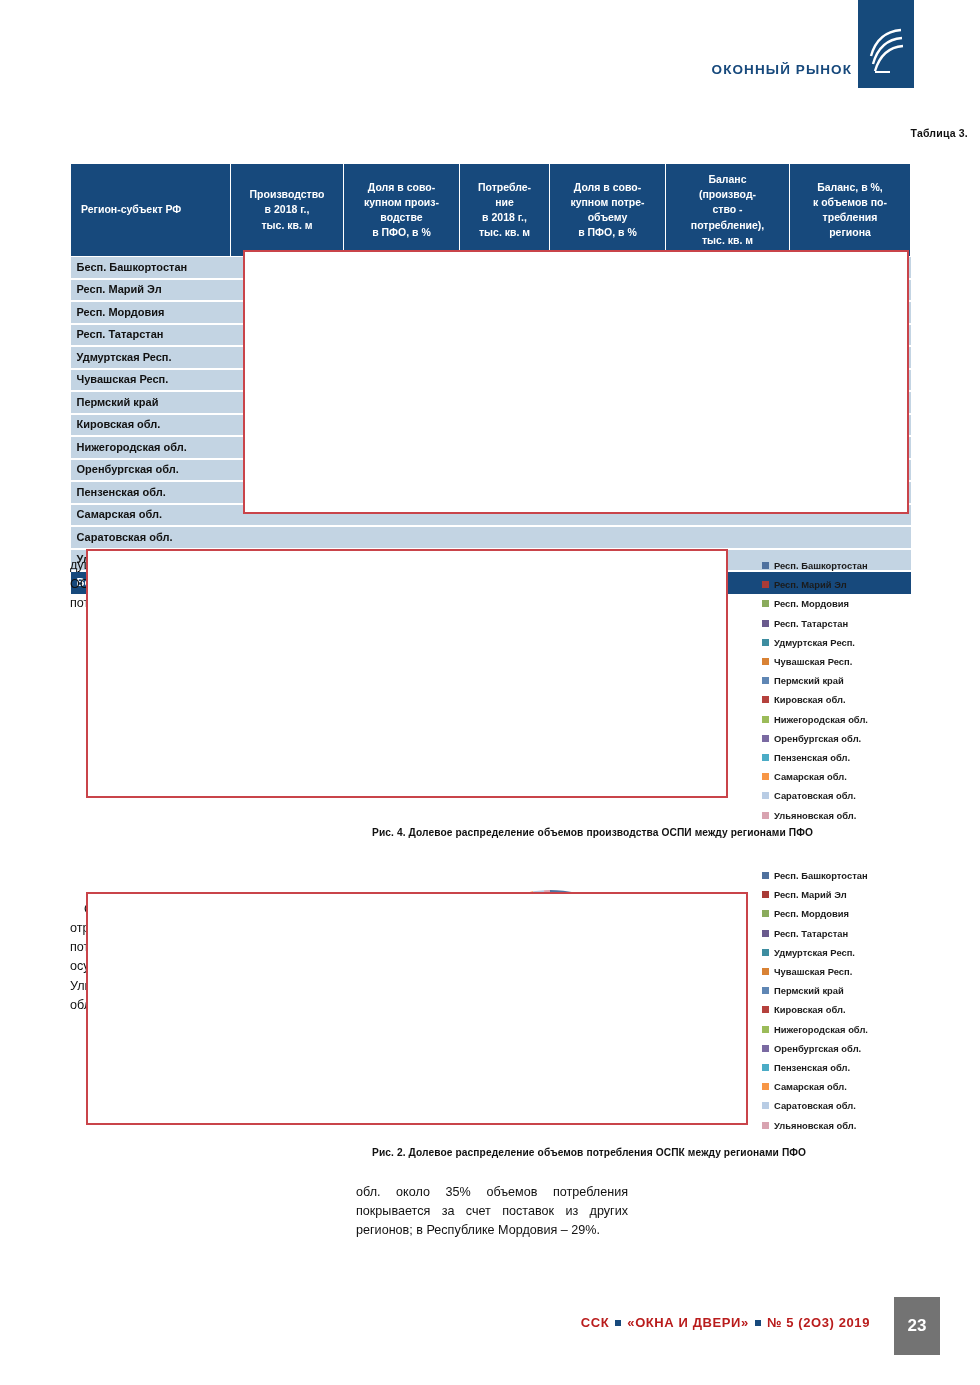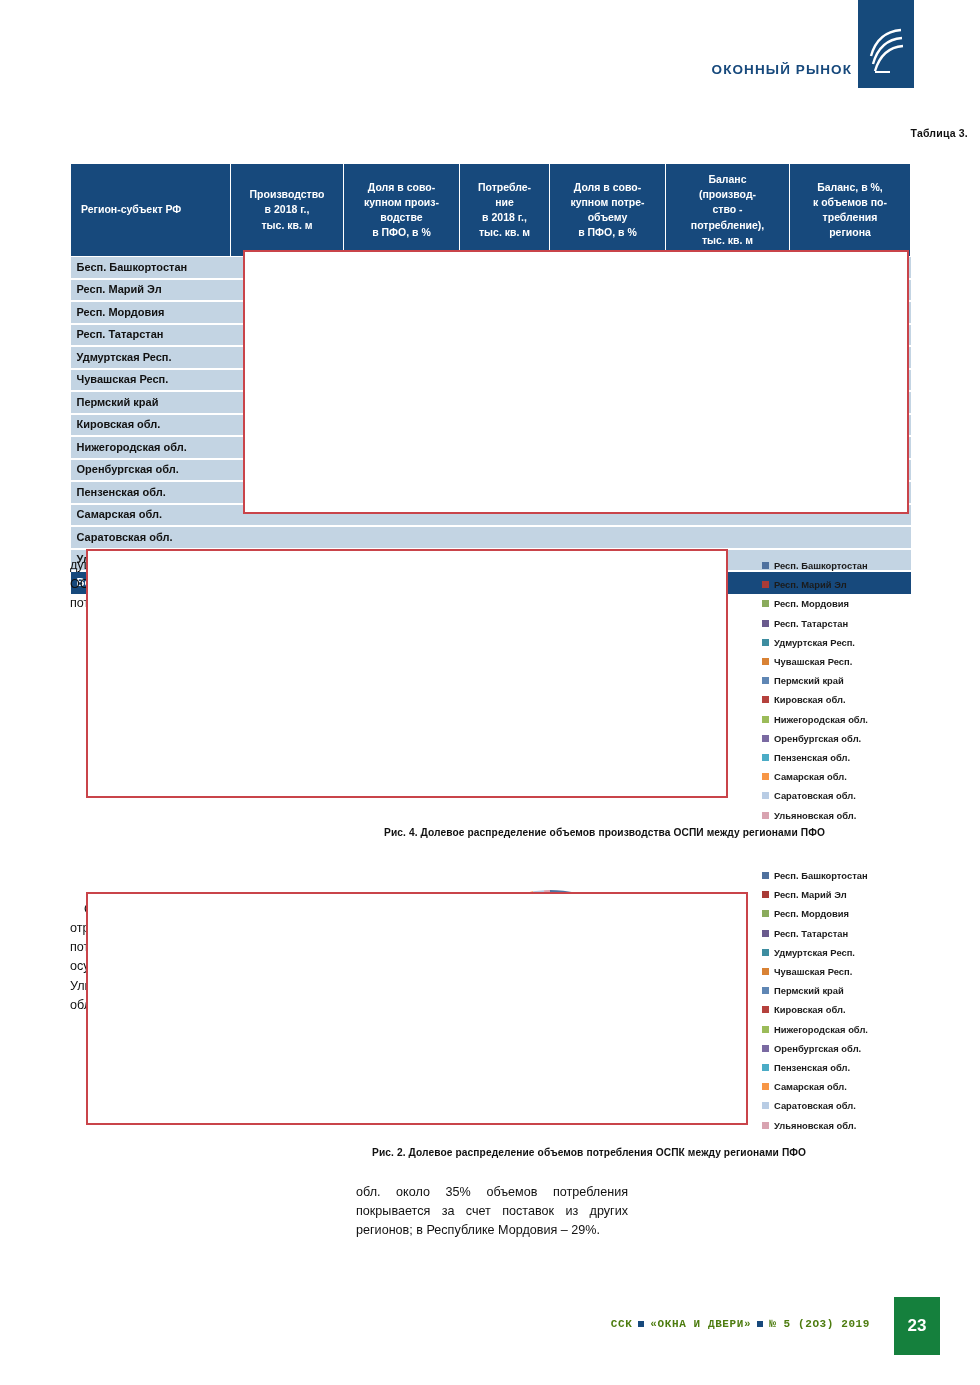--- a/index.html
+++ b/index.html
@@ -77,31 +77,30 @@
   
   .redact{
     position:absolute;background:#ffffff;
     border:2px solid #c9444a;
     box-sizing:border-box;
   }
 
   
   .footer-line{
     position:absolute;right:110px;bottom:55px;
-    font-size:11px;font-weight:bold;color:#4d7c0f;letter-spacing:.6px;
+    font-size:13px;font-weight:bold;color:#b91c1c;letter-spacing:.6px;
     white-space:nowrap;
-    font-family:Liberation Mono, monospace;
   }
   .footer-line .dot{
     display:inline-block;width:6px;height:6px;background:#17497c;
     margin:0 6px 1px 6px;vertical-align:middle;
   }
   .page-num{
     position:absolute;right:40px;bottom:30px;width:46px;height:58px;
-    background:#15803d;color:#fff;font-size:17px;font-weight:bold;
+    background:#737373;color:#fff;font-size:17px;font-weight:bold;
     display:flex;align-items:center;justify-content:center;
   }
 </style>
 </head>
 <body>
 
 <div class="page">
 
   <div class="logo-block">
     <svg class="logo-swoosh" viewBox="0 0 38 50">
@@ -382,21 +381,21 @@
     <div class="lrow">
         <span class="sw" style="background:#b8cce4"></span>
         <span>Саратовская обл.</span>
       </div>
     <div class="lrow">
         <span class="sw" style="background:#d8a3b0"></span>
         <span>Ульяновская обл.</span>
       </div>
   </div>
 
-  <div class="fig-cap" style="left:372px;top:827px;margin-left:12px;">Рис. 4. Долевое распределение объемов производства ОСПИ между регионами ПФО</div>
+  <div class="fig-cap" style="left:372px;top:827px;">Рис. 4. Долевое распределение объемов производства ОСПИ между регионами ПФО</div>
 
   <div class="pie-wrap" style="left:430px;top:880px;width:310px;height:245px;">
     <svg viewBox="0 0 240 240" style="width:240px;height:240px;">
       <g transform="translate(120,120)">
         <path d="M0 0 L0 -110 A110 110 0 0 1 102 41 Z" fill="#4f719e"></path>
         <path d="M0 0 L102 41 A110 110 0 0 1 83 72 Z" fill="#a93b37"></path>
         <path d="M0 0 L83 72 A110 110 0 0 1 68 86 Z" fill="#8aab5c"></path>
         <path d="M0 0 L68 86 A110 110 0 0 1 -22 107.8 Z" fill="#6a5a8e"></path>
         <path d="M0 0 L-22 107.8 A110 110 0 0 1 -66 88 Z" fill="#3d8da0"></path>
         <path d="M0 0 L-66 88 A110 110 0 0 1 -87 67 Z" fill="#d98234"></path>

